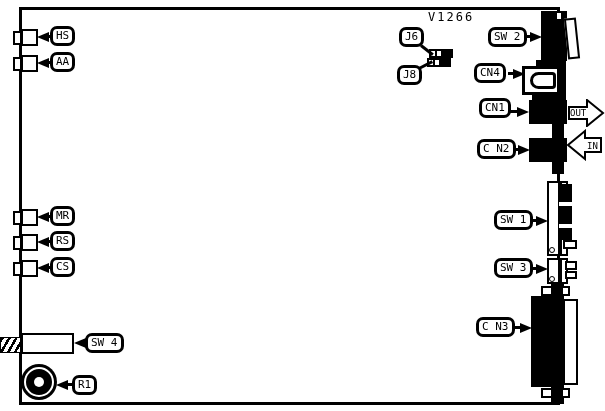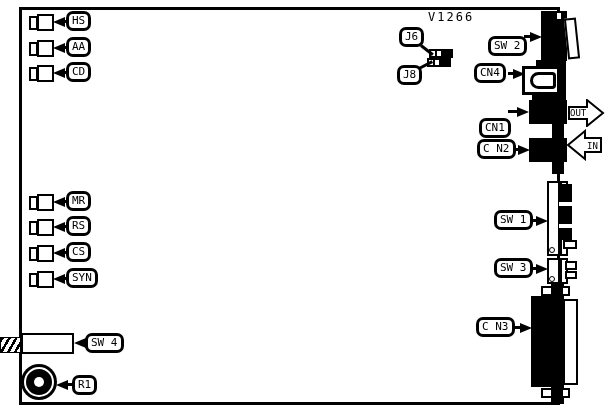--- a/index.html
+++ b/index.html
@@ -12,21 +12,21 @@
   .wht{position:absolute;background:#fff;}
   .wbox{position:absolute;background:#fff;border:2px solid #000;box-sizing:border-box;}
   .callout{position:absolute;background:#fff;border:3px solid #000;border-radius:7px;
            font-size:11px;line-height:14px;padding:0 3px;white-space:nowrap;z-index:6;
            color:#000;}
   .tri-l{position:absolute;width:0;height:0;border-top:5px solid transparent;
          border-bottom:5px solid transparent;border-right:12px solid #000;z-index:5;}
   .tri-r{position:absolute;width:0;height:0;border-top:5px solid transparent;
          border-bottom:5px solid transparent;border-left:12px solid #000;z-index:5;}
   .lead{position:absolute;background:#000;height:3px;z-index:5;}
-  .led-row{position:absolute;left:16px;height:20px;width:120px;}
+  .led-row{position:absolute;left:0;height:20px;width:120px;margin-top:15px;}
   .led-pin{position:absolute;left:13px;top:3px;width:5px;height:10px;
            border:2px solid #000;background:#fff;}
   .led-box{position:absolute;left:21px;top:1px;width:13px;height:13px;
            border:2px solid #000;background:#fff;}
   .led-tri{position:absolute;left:37px;top:4px;width:0;height:0;
            border-top:5px solid transparent;border-bottom:5px solid transparent;
            border-right:12px solid #000;}
   .led-line{position:absolute;left:46px;top:7px;width:6px;height:3px;background:#000;}
   .led-row .callout{left:50px;top:-2px;}
   .dot{position:absolute;width:4px;height:4px;border:1.5px solid #000;
@@ -53,27 +53,20 @@
     <span class="led-line"></span>
     <span class="callout">HS</span>
   </div>
   <div class="led-row" style="top:39px">
     <span class="led-pin"></span>
     <span class="led-box"></span>
     <span class="led-tri"></span>
     <span class="led-line"></span>
     <span class="callout">AA</span>
   </div>
-  <div class="led-row" style="top:64px">
-    <span class="led-pin"></span>
-    <span class="led-box"></span>
-    <span class="led-tri"></span>
-    <span class="led-line"></span>
-    <span class="callout">CD</span>
-  </div>
   <div class="led-row" style="top:218px">
     <span class="led-pin"></span>
     <span class="led-box"></span>
     <span class="led-tri"></span>
     <span class="led-line"></span>
     <span class="callout">RS</span>
   </div>
   <div class="led-row" style="top:193px">
     <span class="led-pin"></span>
     <span class="led-box"></span>
@@ -81,59 +74,52 @@
     <span class="led-line"></span>
     <span class="callout">MR</span>
   </div>
   <div class="led-row" style="top:244px">
     <span class="led-pin"></span>
     <span class="led-box"></span>
     <span class="led-tri"></span>
     <span class="led-line"></span>
     <span class="callout">CS</span>
   </div>
-  <div class="led-row" style="top:270px">
-    <span class="led-pin"></span>
-    <span class="led-box"></span>
-    <span class="led-tri"></span>
-    <span class="led-line"></span>
-    <span class="callout">SYN</span>
-  </div>
 
   <div class="callout" style="left:399px;top:27px">J6</div>
   <div class="jlead" style="left:421px;top:44px;transform:rotate(38deg)"></div>
   <div class="blk" style="left:429px;top:49px;width:24px;height:9px"></div>
   <div class="wht" style="left:431px;top:51px;width:4px;height:5px"></div>
   <div class="wht" style="left:437px;top:51px;width:4px;height:5px"></div>
 
   <div class="blk" style="left:427px;top:58px;width:24px;height:9px"></div>
   <div class="wht" style="left:429px;top:60px;width:4px;height:5px"></div>
   <div class="wht" style="left:435px;top:60px;width:4px;height:5px"></div>
   <div class="jlead" style="left:419px;top:67px;transform:rotate(-27deg)"></div>
   <div class="callout" style="left:397px;top:65px">J8</div>
 
   <div class="blk" style="left:541px;top:11px;width:26px;height:50px"></div>
   <div class="wht" style="left:557px;top:13px;width:4px;height:6px"></div>
   <div class="wbox" style="left:566px;top:18px;width:12px;height:41px;transform:rotate(-6deg)"></div>
-  <div class="callout" style="left:488px;top:36px">SW 2</div>
+  <div class="callout" style="left:488px;top:27px">SW 2</div>
   <div class="lead" style="left:524px;top:35px;width:8px"></div>
   <div class="tri-r" style="left:530px;top:32px"></div>
 
   <div class="blk" style="left:536px;top:60px;width:24px;height:6px"></div>
   <div class="blk" style="left:556px;top:60px;width:10px;height:45px"></div>
   <div class="wbox" style="left:522px;top:66px;width:38px;height:29px;border-width:3px"></div>
   <div class="wbox" style="left:530px;top:72px;width:26px;height:17px;border-width:3px;border-radius:9px 4px 4px 9px"></div>
   <div class="blk" style="left:532px;top:95px;width:30px;height:8px"></div>
   <div class="callout" style="left:474px;top:63px">CN4</div>
   <div class="lead" style="left:508px;top:72px;width:7px"></div>
   <div class="tri-r" style="left:513px;top:69px"></div>
 
   <div class="blk" style="left:552px;top:93px;width:12px;height:9px"></div>
   <div class="blk" style="left:529px;top:100px;width:38px;height:24px"></div>
-  <div class="callout" style="left:479px;top:118px">CN1</div>
+  <div class="callout" style="left:479px;top:98px">CN1</div>
   <div class="lead" style="left:508px;top:110px;width:10px"></div>
   <div class="tri-r" style="left:517px;top:107px"></div>
   <svg class="abs" style="left:568px;top:99px" width="37" height="28" viewBox="0 0 37 28">
     <polygon points="1,8 19,8 19,1 35,14 19,27 19,20 1,20" fill="#fff" stroke="#000" stroke-width="2"></polygon>
     <text x="2" y="17" font-size="9" fill="#000">OUT</text>
   </svg>
 
   <div class="blk" style="left:552px;top:124px;width:12px;height:14px"></div>
   <div class="blk" style="left:529px;top:138px;width:38px;height:24px"></div>
   <div class="blk" style="left:552px;top:162px;width:12px;height:12px"></div>

